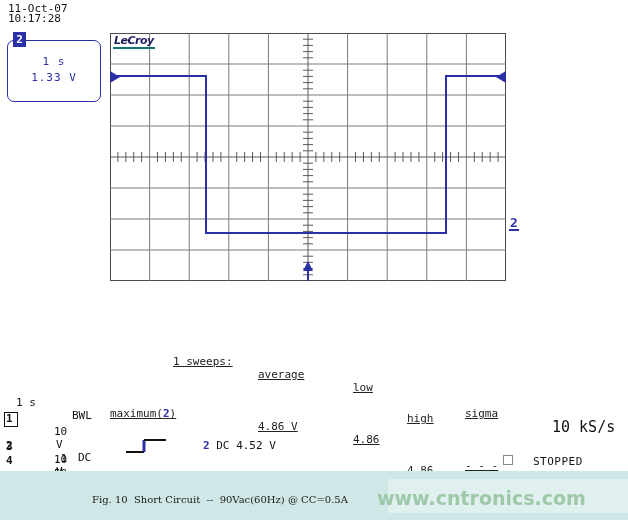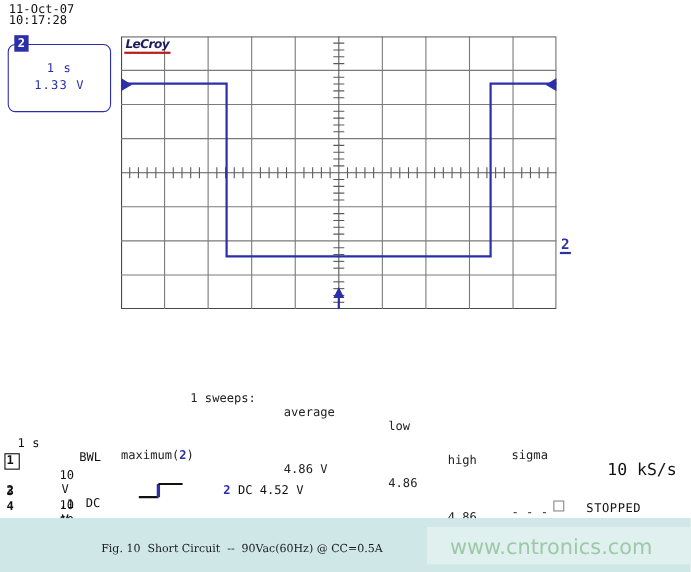--- a/index.html
+++ b/index.html
@@ -83,21 +83,21 @@
   }
   #lecroy-logo {
     position: absolute;
     left: 3px; top: 2px;
     font-family: "DejaVu Sans", sans-serif;
     font-size: 11px;
     font-weight: bold;
     font-style: italic;
     color: #1d1d5e;
     letter-spacing: -0.5px;
-    border-bottom: 2px solid #b91c1c;
+    border-bottom: 2px solid #0f766e;
     padding: 0 1px 0 1px;
     line-height: 12px;
   }
 
   
   #ch2-level-marker {
     position: absolute;
     left: 399px; top: 183px;
     font-size: 13px;
     font-weight: bold;
@@ -109,21 +109,21 @@
 
   
   #measurement-table {
     left: 110px; top: 303px;
     width: 400px;
     font-size: 11px;
     color: #222;
     white-space: pre;
   }
   #measurement-table .mrow { position: relative; height: 13px; }
-  .m-col { position: absolute; white-space: pre; }
+  .m-col { position: absolute; white-space: pre; text-decoration: underline; }
   .c-label { left: 0px; }
   .c-sweeps { left: 63px; }
   .c-average { left: 148px; }
   .c-low { left: 243px; }
   .c-high { left: 297px; margin-top: 18px; }
   .c-sigma { left: 355px; }
   .hdr { color: #222; }
   .blue-num { color: #2b2fa8; font-weight: bold; }
 
   
@@ -188,26 +188,27 @@
     white-space: pre;
   }
 
   
   #caption-band {
     left: 0px; top: 471px;
     width: 628px; height: 49px;
     background: #cfe7e6;
   }
   #watermark {
-    left: 409px; top: 487px;
+    left: 377px; top: 487px;
     font-family: "DejaVu Sans", sans-serif;
     font-size: 19px;
     color: #9ec9a8;
     white-space: pre;
     letter-spacing: 0px;
+    font-weight: bold;
   }
   #watermark-plate {
     left: 388px; top: 479px;
     width: 240px; height: 34px;
     background: #dff0ee;
   }
   #figure-caption {
     left: 92px; top: 494px;
     font-family: "DejaVu Serif", serif;
     font-size: 10px;

